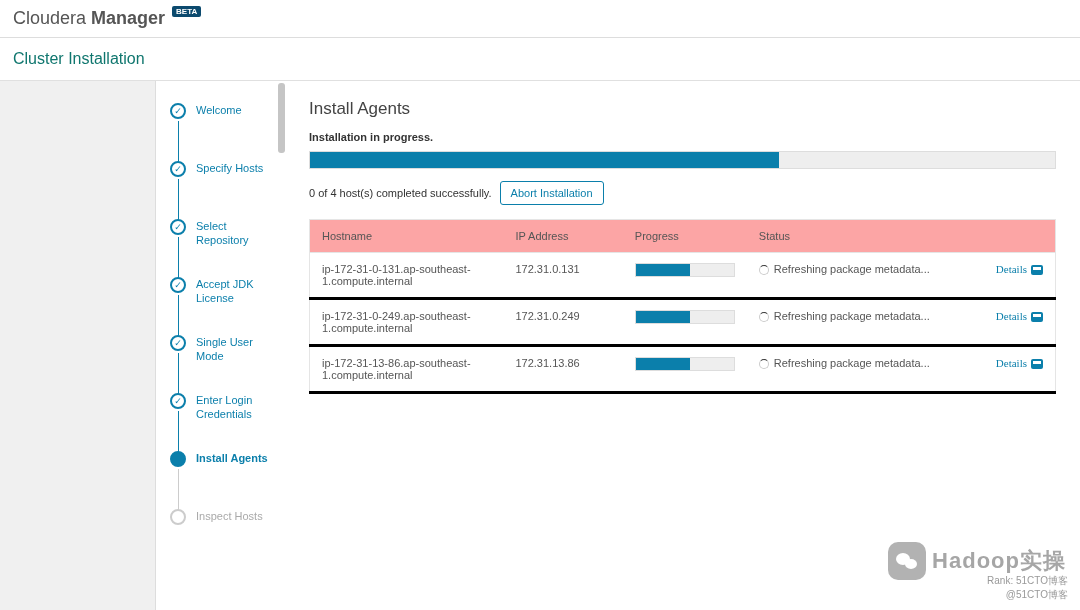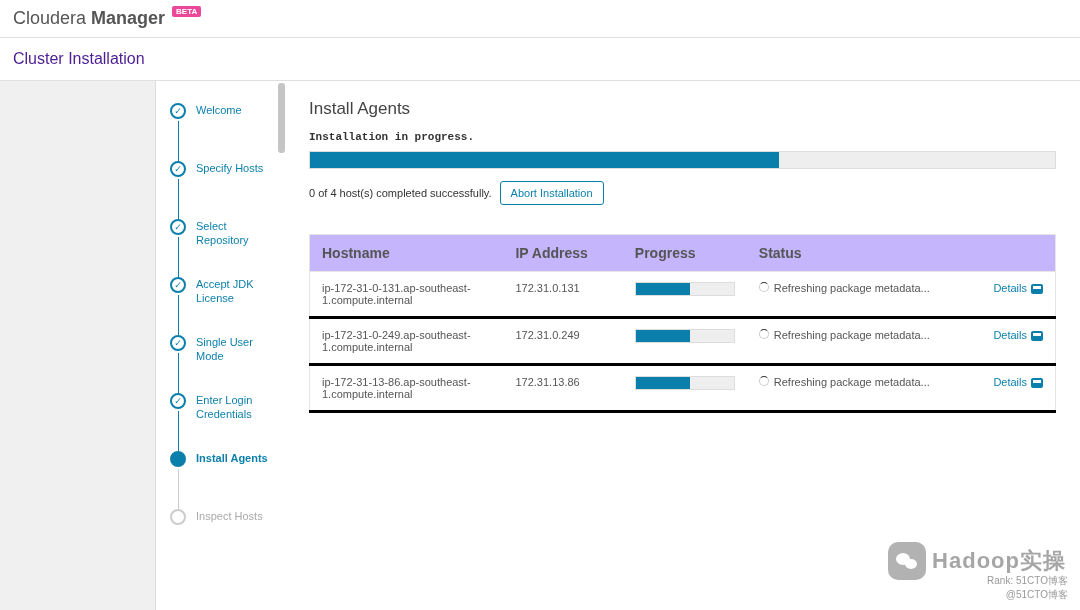--- a/index.html
+++ b/index.html
@@ -13,36 +13,36 @@
     .header {
       background: #fff;
       padding: 8px 13px;
       border-bottom: 1px solid #ddd;
     }
     .brand { font-size: 18px; color: #555; }
     .brand-light { font-weight: 300; }
     .brand-bold { font-weight: 600; }
     .badge-beta {
       display: inline-block;
-      background: #ec4899;
+      background: #0c4a6e;
       color: #fff;
       font-size: 8px;
       font-weight: bold;
       padding: 1px 4px;
       border-radius: 2px;
       vertical-align: top;
       margin-left: 2px;
       position: relative;
       top: -2px;
     }
     .subheader {
       background: #fff;
       padding: 12px 13px;
       font-size: 16px;
-      color: #4c1d95;
+      color: #0f766e;
       border-bottom: 1px solid #e0e0e0;
     }
     .layout {
       display: flex;
       background: #f5f5f5;
       min-height: 550px;
     }
     .left-spacer {
       width: 155px;
       background: #f0f0f0;
@@ -112,88 +112,88 @@
     }
     .step-label.done { color: #0b7fab; }
     .step-label.current { color: #0b7fab; font-weight: bold; }
     .step-label.future { color: #aaa; }
     .main {
       flex: 1;
       background: #fff;
       padding: 18px 24px;
     }
     .page-title { font-size: 17px; color: #444; margin-bottom: 12px; }
-    .progress-label { font-size: 11px; font-weight: bold; margin-bottom: 8px; font-family: Liberation Mono, monospace; }
+    .progress-label { font-size: 11px; font-weight: bold; margin-bottom: 8px; }
     .progress-bar-outer {
       width: 100%;
       height: 18px;
       background: #eee;
       border: 1px solid #ddd;
       margin-bottom: 12px;
     }
     .progress-bar-inner {
       height: 100%;
       background: #0b7fab;
     }
     .summary-row {
       display: flex;
       align-items: center;
       gap: 8px;
-      margin-bottom: 29px;
+      margin-bottom: 14px;
     }
     .summary-text { font-size: 11px; color: #333; }
     .abort-btn {
       border: 1px solid #0b7fab;
       color: #0b7fab;
       background: #fff;
       padding: 5px 10px;
       font-size: 11px;
       border-radius: 3px;
       cursor: pointer;
     }
     .host-table {
       width: 100%;
       border: 1px solid #e5e5e5;
       border-collapse: collapse;
     }
     .host-table th {
       text-align: left;
-      font-size: 14px;
-      font-weight: bold;
+      font-size: 11px;
+      font-weight: normal;
       color: #555;
       padding: 10px 12px;
-      background: #c4b5fd;
+      background: #fca5a5;
       border-bottom: 1px solid #e5e5e5;
     }
     .host-table td {
       font-size: 11px;
       color: #555;
       padding: 10px 12px;
       border-bottom: 3px solid #000000;
       vertical-align: top;
     }
     .cell-progress {
       width: 100px;
       height: 14px;
       background: #eee;
       border: 1px solid #ddd;
       display: inline-block;
     }
     .cell-progress-fill {
       height: 100%;
       background: #0b7fab;
     }
-    .status-cell { display: flex; align-items: flex-start; gap: 5px; }
+    .status-cell { display: flex; align-items: flex-end; gap: 5px; }
     .spinner {
       width: 10px; height: 10px;
       border: 1px solid #ccc;
       border-top-color: #333;
       border-radius: 50%;
     }
-    .details-link { color: #0b7fab; cursor: pointer; margin-right: 4px; }
+    .details-link { color: #0b7fab; cursor: pointer; margin-right: 4px; font-family: Liberation Serif, serif; }
     .details-icon {
       display: inline-block;
       width: 12px; height: 10px;
       background: #0b7fab;
       border-radius: 2px;
       vertical-align: middle;
       position: relative;
     }
     .details-icon::after{
       content:"";

